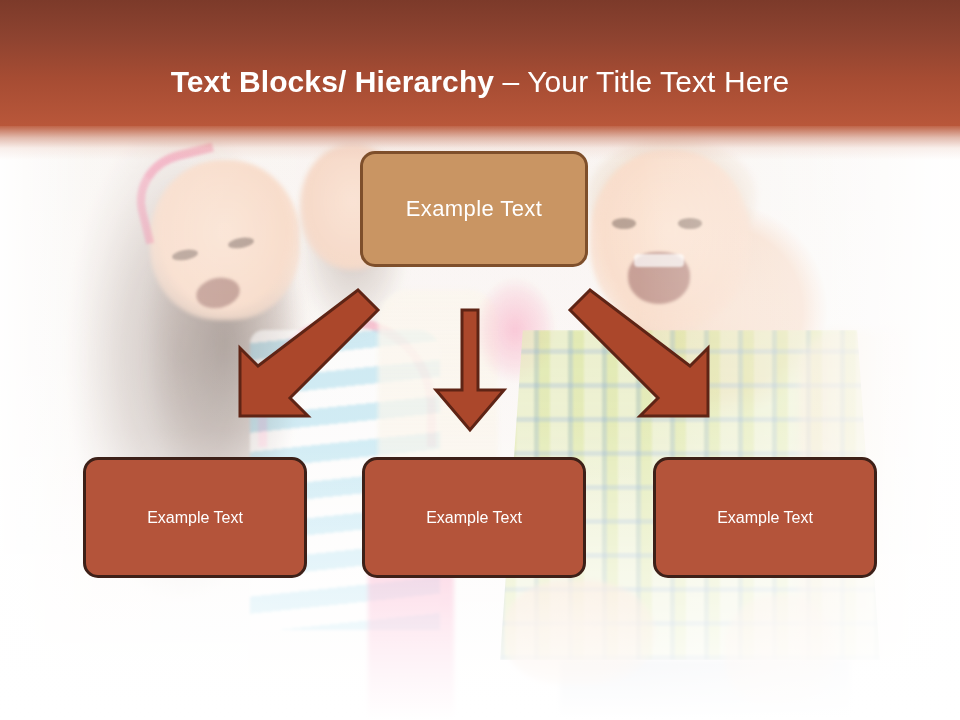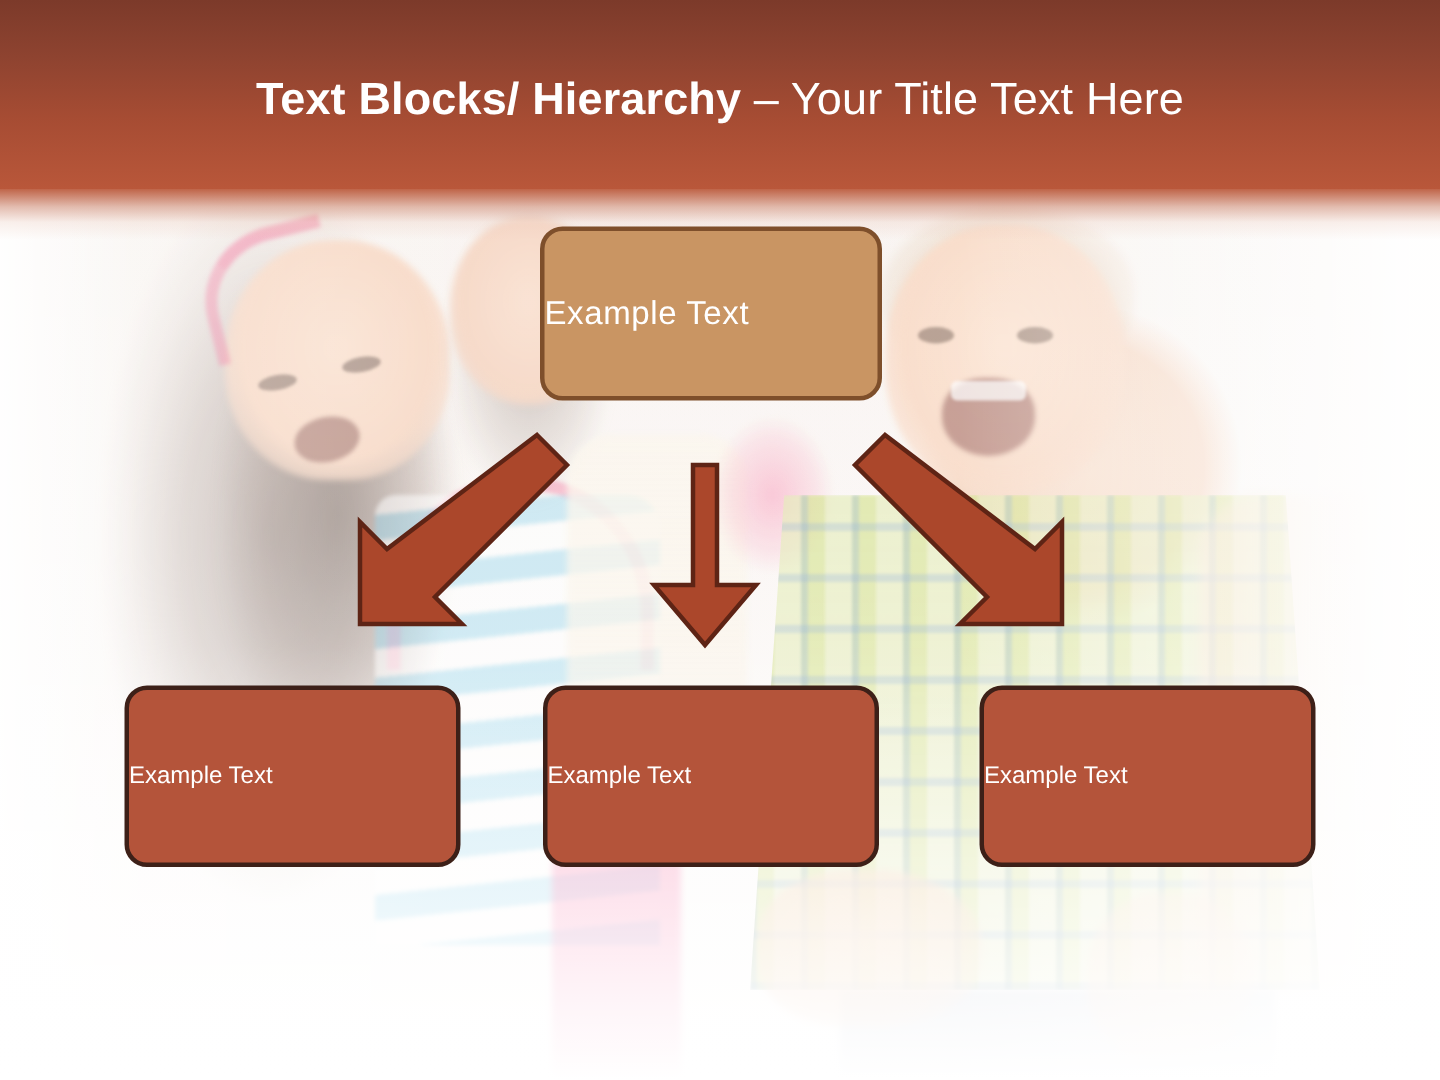--- a/index.html
+++ b/index.html
@@ -256,21 +256,21 @@
   .banner-fade {
     position: absolute;
     left: 0; top: 126px;
     width: 960px; height: 34px;
     background: linear-gradient(to bottom, rgba(186,88,58,0.92) 0%, rgba(205,135,112,0.55) 35%, rgba(235,200,186,0.28) 65%, rgba(255,255,255,0) 100%);
     z-index: 5;
     pointer-events: none;
   }
   .title {
     position: absolute;
-    left: 0; top: 50px;
+    left: 0; top: 65px;
     width: 960px;
     text-align: center;
     color: #ffffff;
     font-size: 30px;
     letter-spacing: 0.1px;
     white-space: nowrap;
     z-index: 6;
   }
   .title .t-bold { font-weight: bold; }
   .title .t-light { font-weight: normal; }
@@ -284,20 +284,21 @@
     pointer-events: none;
   }
 
   
   .node {
     position: absolute;
     z-index: 10;
     box-sizing: border-box;
     display: flex;
     align-items: center;
+    justify-content: center;
     border-radius: 15px;
     text-align: center;
   }
   .node-top {
     left: 360px; top: 151px;
     width: 228px; height: 116px;
     background: #c99563;
     border: 3px solid #7e4f2b;
     color: #ffffff;
     font-size: 22px;

